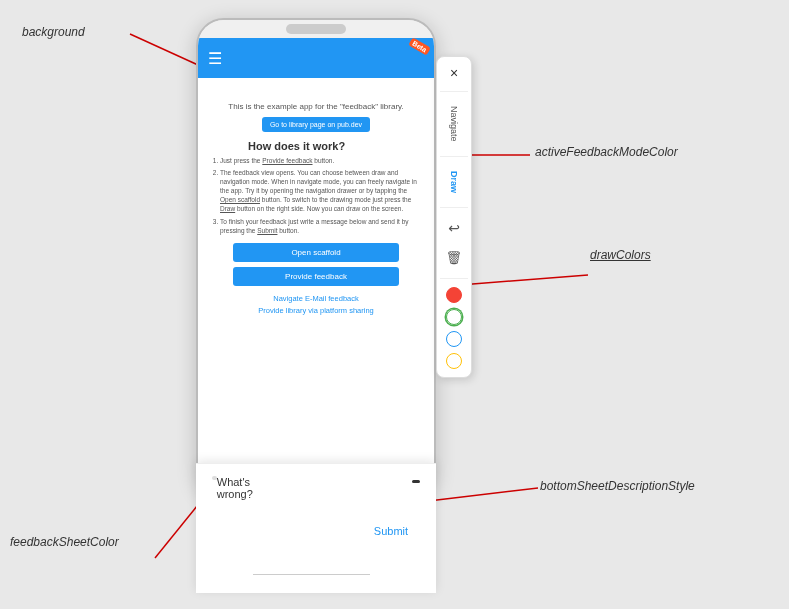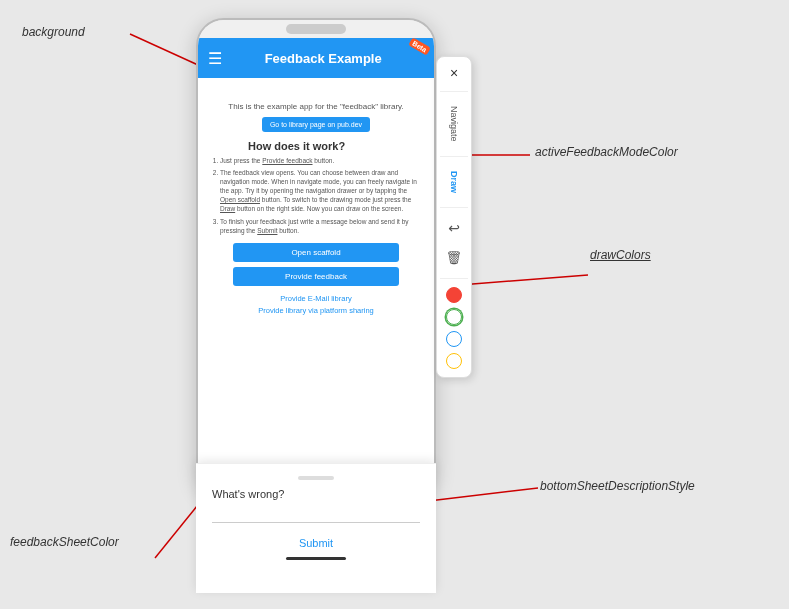--- a/index.html
+++ b/index.html
@@ -250,21 +250,21 @@
     .bottom-sheet {
       position: absolute;
       left: 196px;
       top: 463px;
       width: 240px;
       height: 130px;
       background: white;
       border-top: 1px solid #eee;
       box-shadow: 0 -2px 10px rgba(0,0,0,0.1);
       display: flex;
-      flex-direction: column;
+      flex-direction: row;
       padding: 12px 16px 8px 16px;
     }
 
     .bottom-sheet-handle {
       width: 36px;
       height: 4px;
       background: #ddd;
       border-radius: 2px;
       margin: 0 auto 8px auto;
     }
@@ -355,36 +355,35 @@
 <span class="annotation-label label-feedbackSheet">feedbackSheetColor</span>
 
 <div class="phone-frame">
   <div class="phone-status-bar">
     <div class="status-bar-notch"></div>
   </div>
   <div class="app-screen">
 
     <div class="app-bar">
       <span class="app-bar-menu-icon">☰</span>
-      <span class="app-bar-title">Feedback Example</span>
       <span class="app-bar-badge">Beta</span>
     </div>
 
     <div class="app-content">
       <p class="app-content-desc">This is the example app for the "feedback" library.</p>
       <button class="pub-dev-btn">Go to library page on pub.dev</button>
       <p class="section-title">How does it work?</p>
       <ol class="instructions">
         <li>Just press the <u>Provide feedback</u> button.</li>
         <li>The feedback view opens. You can choose between draw and navigation mode. When in navigate mode, you can freely navigate in the app. Try it by opening the navigation drawer or by tapping the <u>Open scaffold</u> button. To switch to the drawing mode just press the <u>Draw</u> button on the right side. Now you can draw on the screen.</li>
         <li>To finish your feedback just write a message below and send it by pressing the <u>Submit</u> button.</li>
       </ol>
       <button class="open-scaffold-btn">Open scaffold</button>
       <button class="provide-feedback-btn">Provide feedback</button>
-      <a class="email-link">Provide E-Mail library</a>
+      <a class="email-link">Navigate E-Mail feedback</a>
       <a class="sharing-link">Provide library via platform sharing</a>
     </div>
   </div>
 </div>
 
 <div class="side-panel">
   <span class="side-panel-close">×</span>
   <div class="side-panel-divider"></div>
   <span class="navigate-tab">Navigate</span>
   <div class="side-panel-divider"></div>

